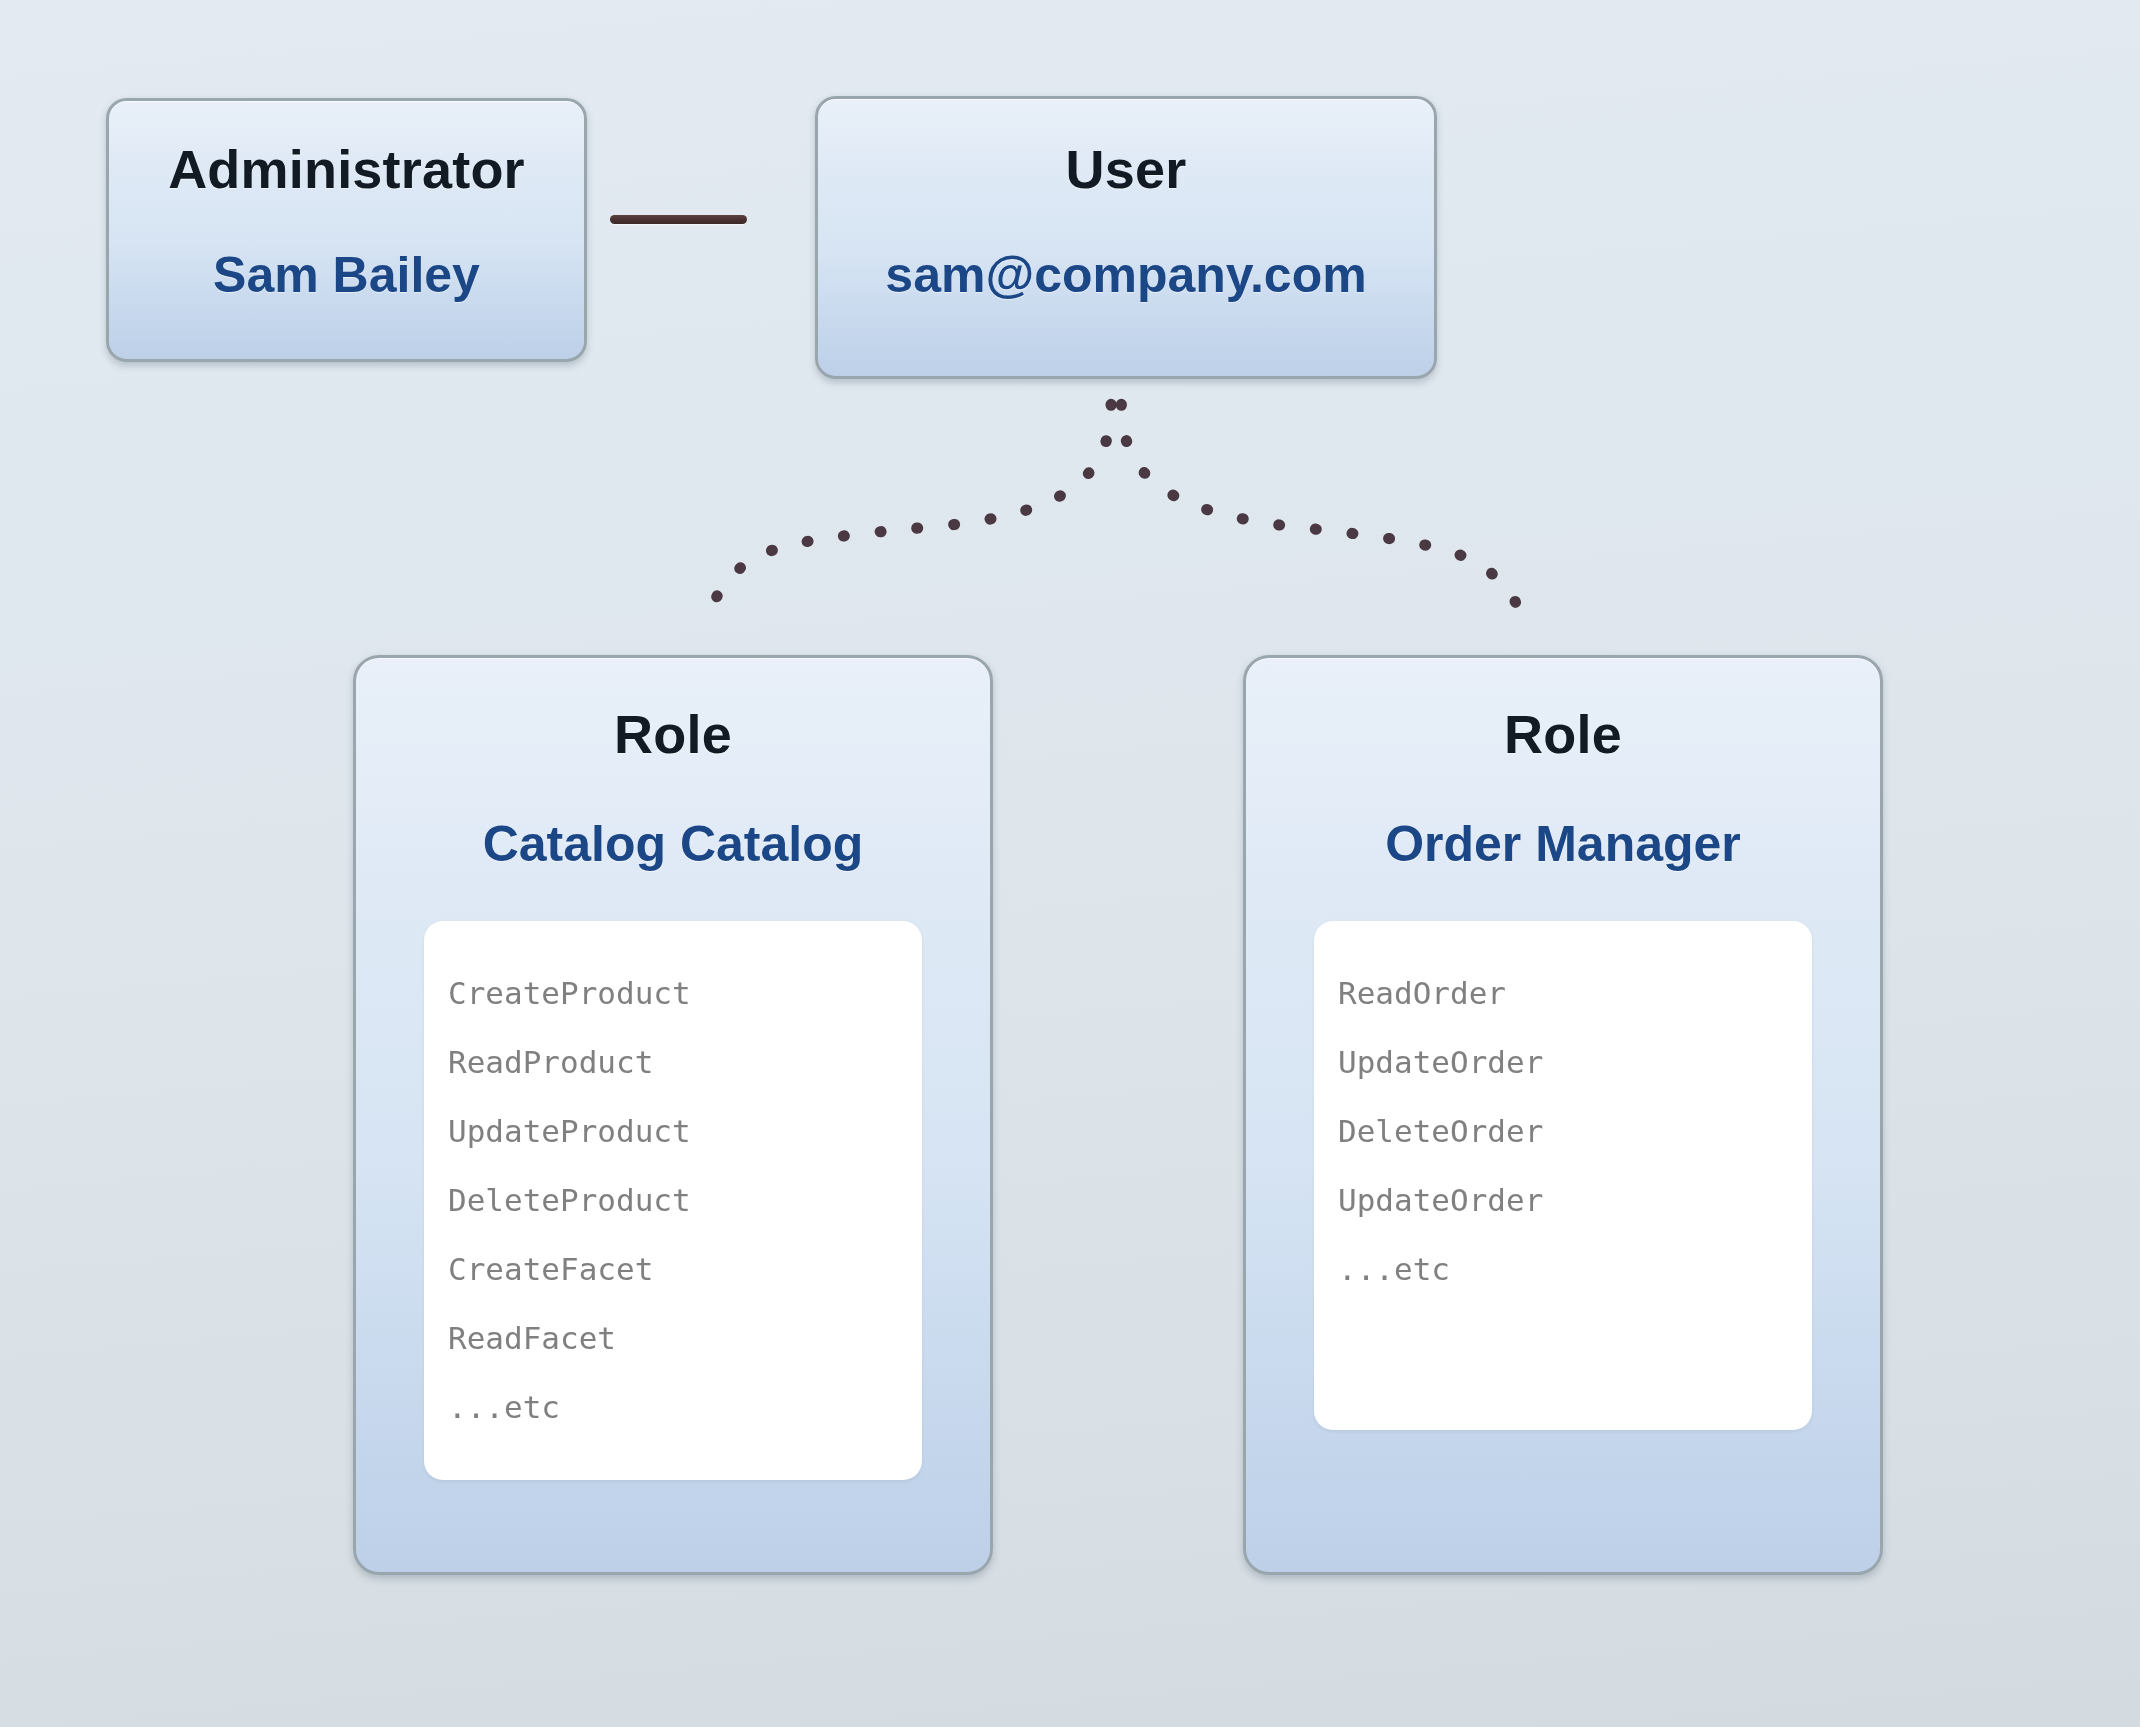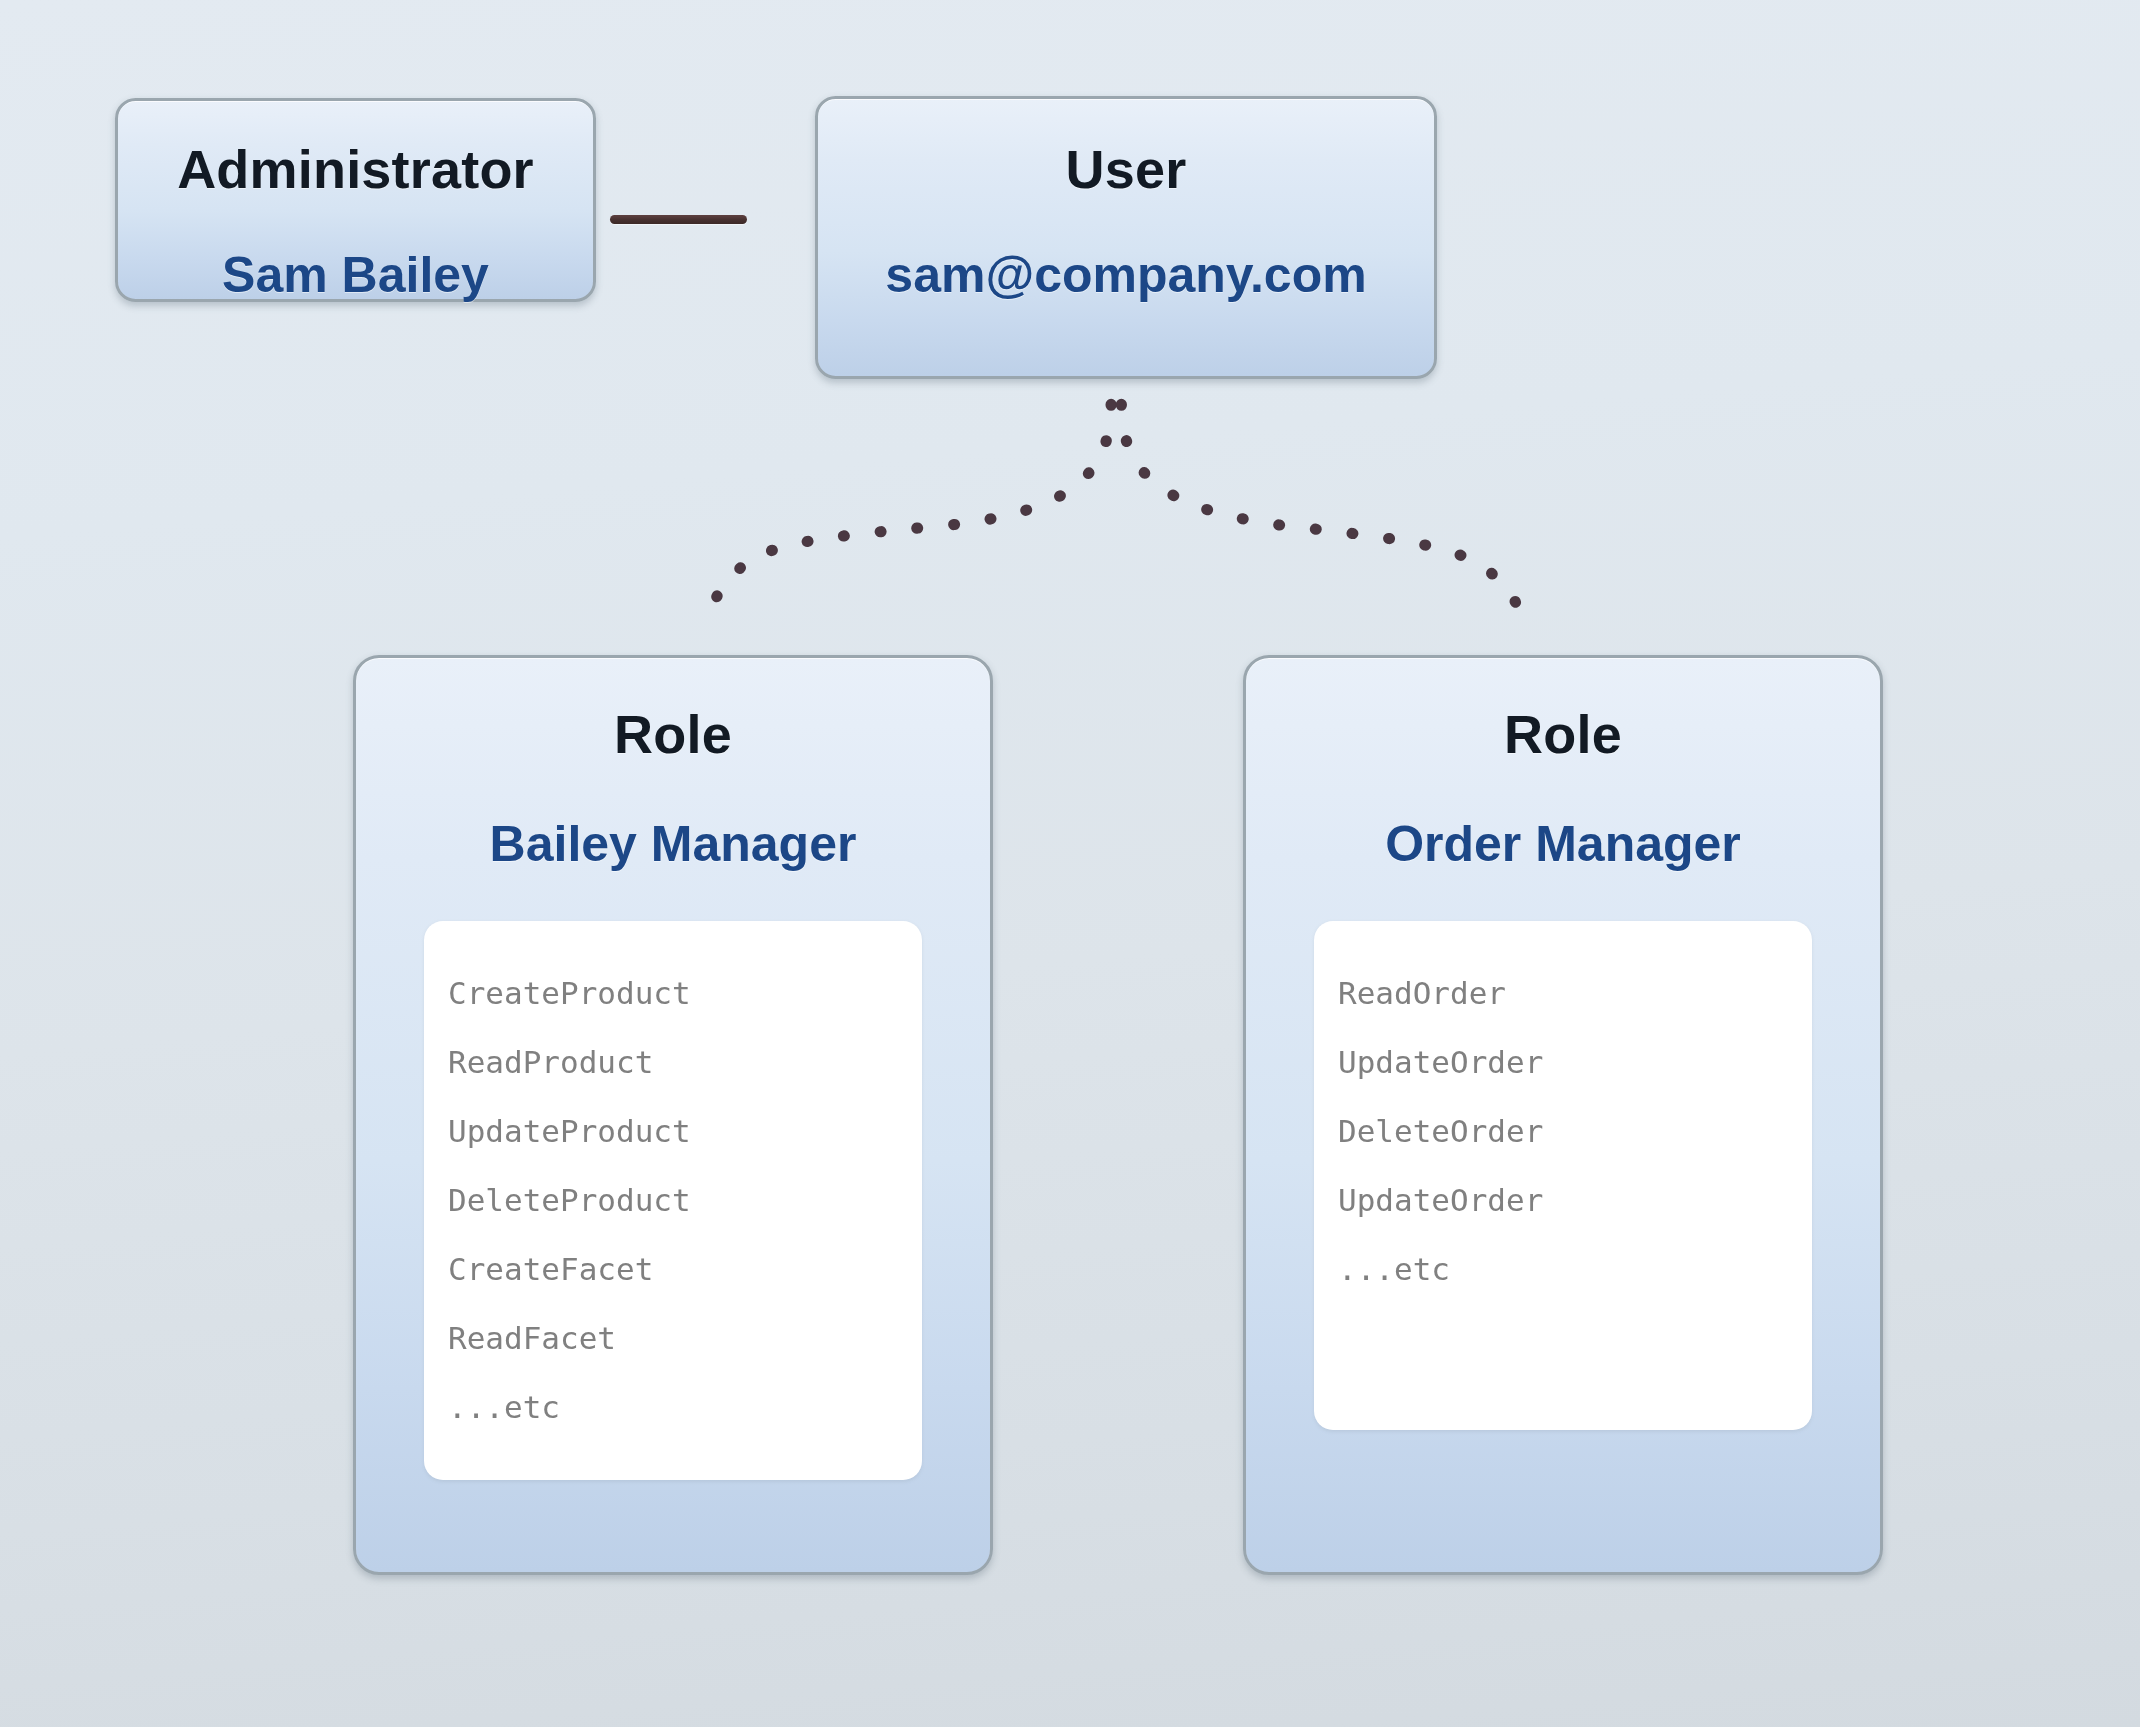--- a/index.html
+++ b/index.html
@@ -45,24 +45,24 @@
 
   .node-value {
     font-weight: bold;
     color: #1c4787;
     text-shadow: 0 0.9px 0 rgba(255,255,255,0.5);
     white-space: nowrap;
   }
 
   
   #admin-node {
-    left: 115px;
+    left: 106px;
     top: 98px;
     width: 481px;
-    height: 204px;
+    height: 264px;
     border-radius: 20.5px;
   }
   #admin-node .node-type   { font-size: 54px; margin-top: 37px; }
   #admin-node .node-value  { font-size: 50px; margin-top: 46px; }
 
   #user-node {
     left: 815px;
     top: 96px;
     width: 622px;
     height: 283px;
@@ -143,21 +143,21 @@
 
   <div id="admin-user-link"></div>
 
   <svg id="role-links" viewBox="0 0 2500 2018" width="2140" height="1728" xmlns="http://www.w3.org/2000/svg">
     <path d="M 1298 472 C 1298 560, 1240 600, 1100 614 C 900 632, 880 640, 840 690 L 826 726" fill="none" stroke="#4a3842" stroke-width="13" stroke-linecap="round" stroke-dasharray="1 42"></path>
     <path d="M 1310 472 C 1310 560, 1370 600, 1520 616 C 1706 636, 1730 648, 1768 698 L 1782 728" fill="none" stroke="#4a3842" stroke-width="13" stroke-linecap="round" stroke-dasharray="1 42"></path>
   </svg>
 
   <div class="node role-node" id="role-node-0">
     <div class="node-type">Role</div>
-    <div class="node-value">Bailey Manager</div>
+    <div class="node-value">Catalog Catalog</div>
     <div class="perm-panel">
       <div class="perm-item">CreateProduct</div>
       <div class="perm-item">ReadProduct</div>
       <div class="perm-item">UpdateProduct</div>
       <div class="perm-item">DeleteProduct</div>
       <div class="perm-item">CreateFacet</div>
       <div class="perm-item">ReadFacet</div>
       <div class="perm-item">...etc</div>
     </div>
   </div>

